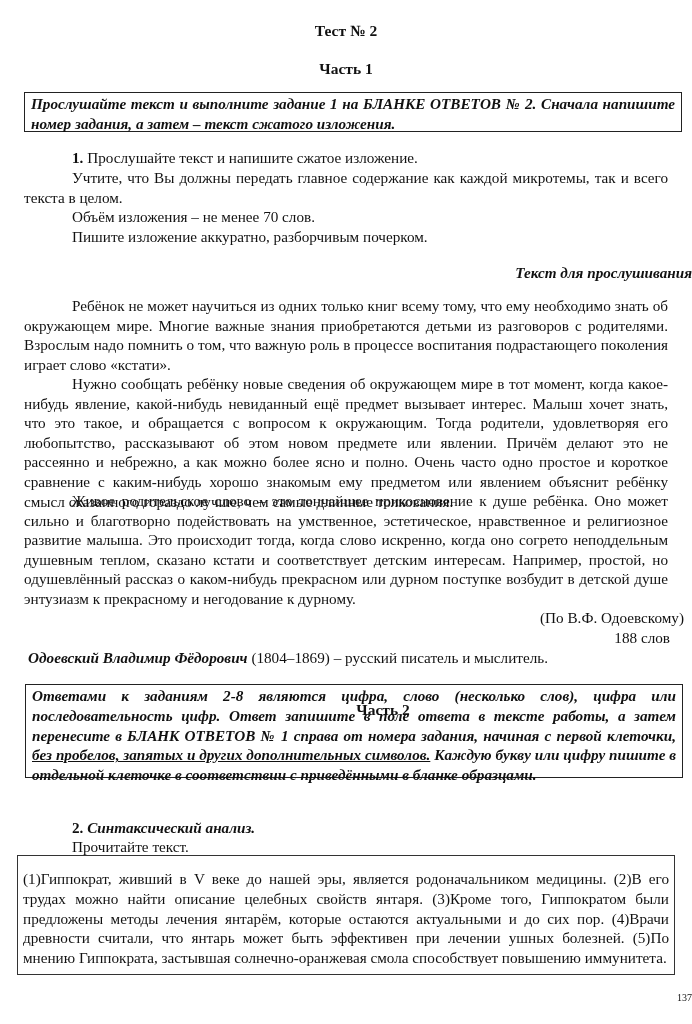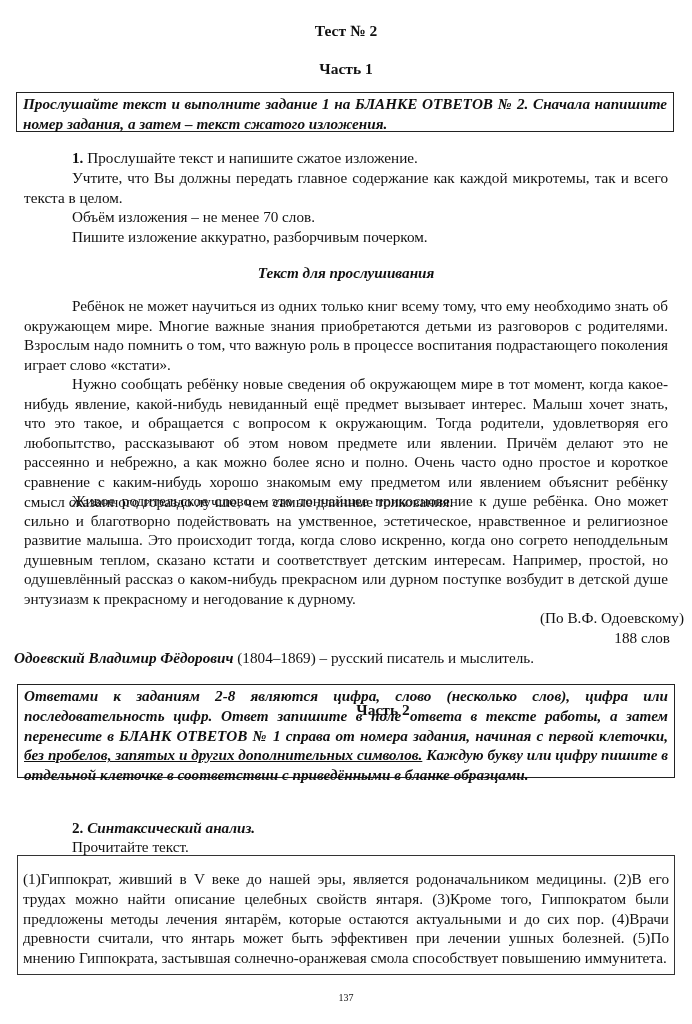--- a/index.html
+++ b/index.html
@@ -2,28 +2,28 @@
 <html><head>
   <meta charset="utf-8">
   <style>
     html, body { margin: 0; padding: 0; background: #ffffff; }
     body {
       width: 692px; height: 1024px; position: relative; overflow: hidden;
       font-family: "Liberation Serif", "DejaVu Serif", serif;
       color: #111; font-size: 15.2px; line-height: 19.6px;
     }
     .abs { position: absolute; }
-    .center { text-align: center; }
+    .center { text-align: right; }
     .bold { font-weight: bold; }
     .ital { font-style: italic; }
     .title { left: 0; width: 692px; text-align: center; font-weight: bold; font-size: 15.5px; }
     .box {
       position: absolute; border: 1.5px solid #222; box-sizing: border-box;
       font-style: italic; font-weight: bold; text-align: justify;
-      padding: 1px 6px 2px 6px; font-size: 15.2px; line-height: 19.8px;
+      padding: 1px 6px 2px 6px; font-size: 15.2px; line-height: 19.8px; margin-left: 8px;
     }
     .box2 {
       position: absolute; border: 1.2px solid #333; box-sizing: border-box;
       text-align: justify; padding: 13px 5px 2px 5px; font-size: 15.2px; line-height: 19.8px;
     }
     .para { position: absolute; left: 24px; width: 644px; text-align: justify; }
     .indent { text-indent: 48px; }
     .line { position: absolute; left: 24px; width: 644px; }
     .u { text-decoration: underline; }
   </style>

